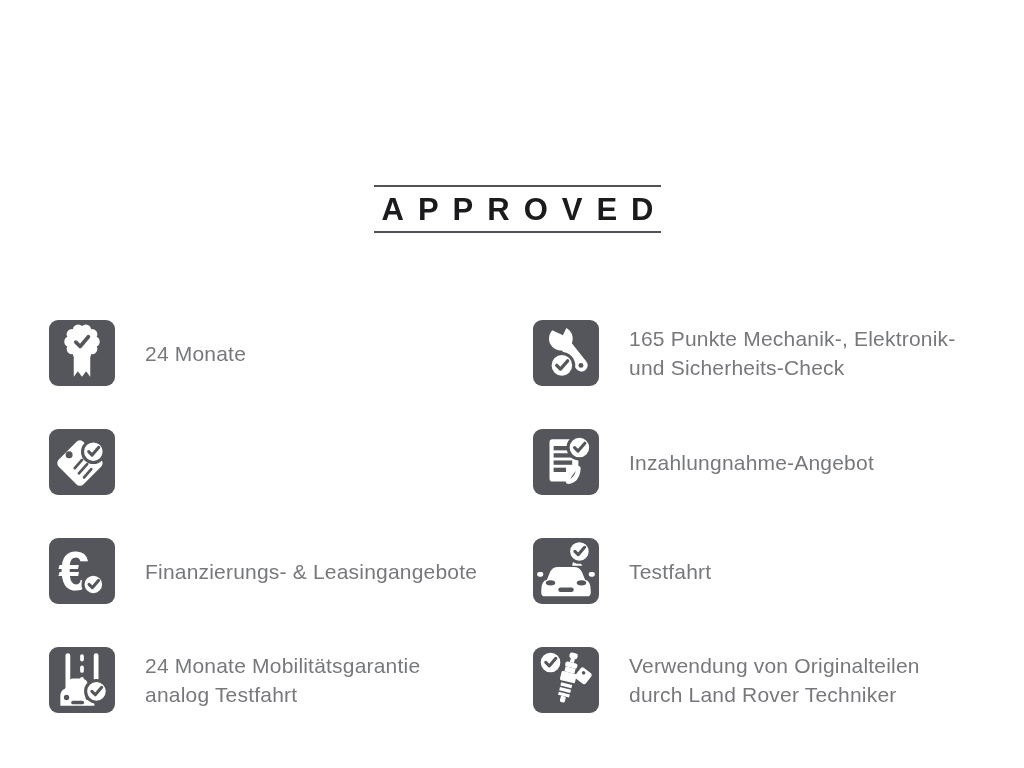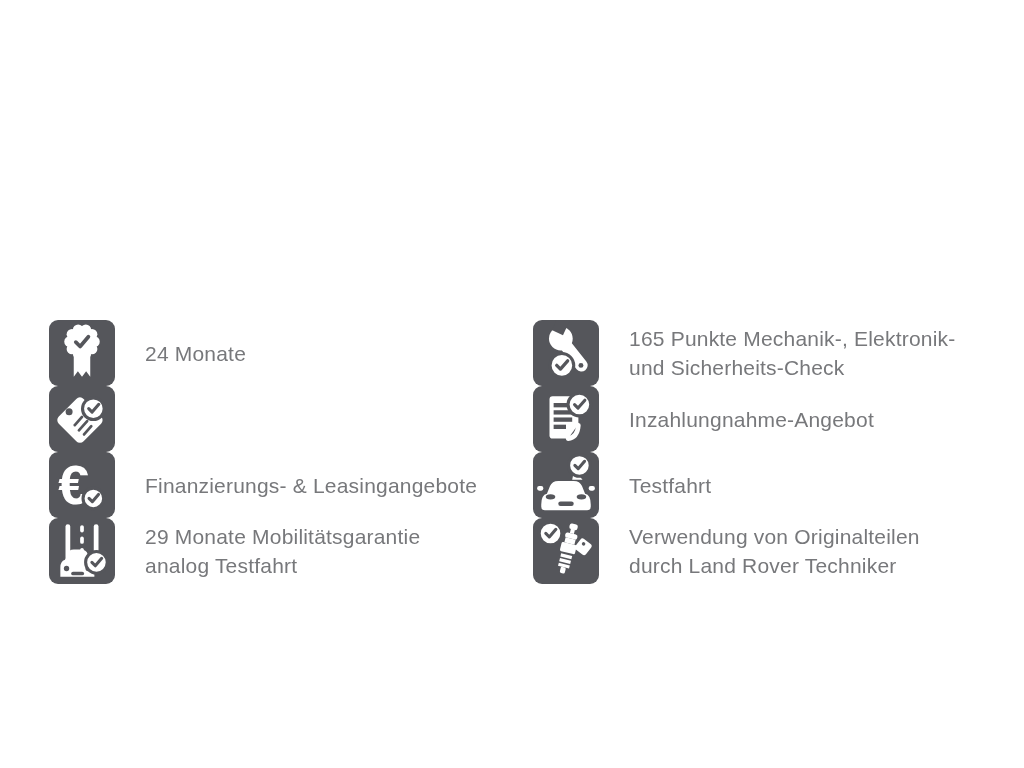--- a/index.html
+++ b/index.html
@@ -19,38 +19,42 @@
     font-size:31px;font-weight:bold;line-height:36px;color:#1b1b1d;
     letter-spacing:14px;margin-right:-14px;white-space:nowrap;
   }
 
   
   .grid{
     position:absolute;left:49px;top:320px;
     display:grid;grid-auto-flow:column;
     grid-template-rows:repeat(4,66px);
     grid-template-columns:484px auto;
+    row-gap:43px;
   }
   .item{display:flex;align-items:center;}
   .tile{
     width:66px;height:66px;flex:0 0 66px;border-radius:9px;
     background:#55565b;
   }
   .tile svg{width:66px;height:66px;display:block;}
   .label{
     margin-left:30px;font-size:21px;line-height:29px;color:#77787b;
     letter-spacing:0.2px;
   }
   .line{white-space:nowrap;}
 </style>
 </head>
 <body>
 
 <div class="canvas">
 
+  <header class="title-block">
+    <div class="title-text">APPROVED</div>
+  </header>
 
   <main class="grid">
 
     <section class="item">
       <div class="tile">
         <svg viewBox="0 0 64 64">
           <g fill="#fff">
             <path d="M24 28 h16 v27 l-4-5.2 -4 5.2 -4-5.2 -4 5.2 z"></path>
             <circle cx="44" cy="21" r="5.2"></circle>
               <circle cx="41.7" cy="28.1" r="5.2"></circle>
@@ -116,21 +120,21 @@
             <path d="M11 57 v-9 q0 -6 4.5 -7.5 l2 -5.5 q1.5 -4.5 6.5 -4.5 h7 q5 0 6.5 4.5 l2 5.5 q4.5 1.5 4.5 7.5 v9 z"></path>
           </g>
           <circle cx="17" cy="49" r="2.6" fill="#55565b"></circle>
           <circle cx="38" cy="49" r="2.6" fill="#55565b"></circle>
           <rect x="21.5" y="52" width="12.5" height="3.6" rx="1.8" fill="#55565b"></rect>
           <circle cx="46" cy="43" r="10.5" fill="#fff" stroke="#55565b" stroke-width="3"></circle>
           <path d="M41.6 43 l3.3 3.3 6.2-7.2" stroke="#55565b" stroke-width="3" fill="none" stroke-linecap="round" stroke-linejoin="round"></path>
         </svg>
       </div>
       <div class="label">
-        <div class="line">29 Monate Mobilitätsgarantie</div>
+        <div class="line">24 Monate Mobilitätsgarantie</div>
         <div class="line">analog Testfahrt</div>
       </div>
     </section>
 
     <section class="item">
       <div class="tile">
         <svg viewBox="0 0 64 64">
           <circle cx="27" cy="18" r="11.5" fill="#fff"></circle>
           <rect x="21" y="-3" width="12" height="16" fill="#55565b" transform="rotate(25 27 5)"></rect>
           <line x1="32" y1="25" x2="47" y2="44" stroke="#fff" stroke-width="12" stroke-linecap="round"></line>

